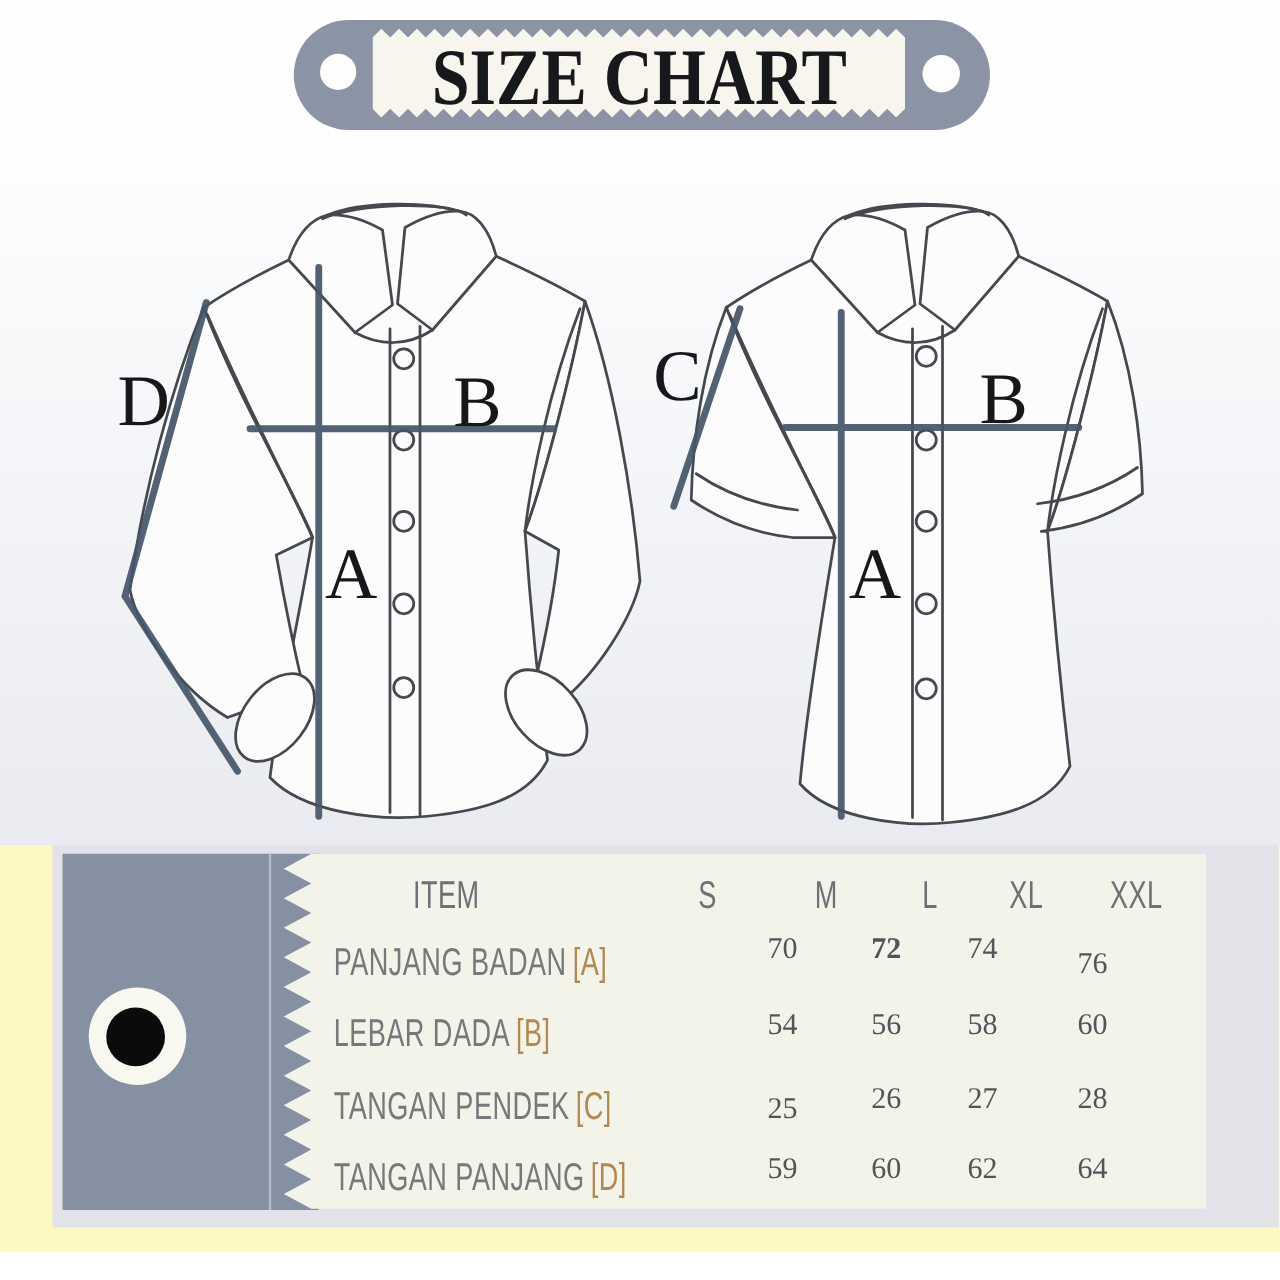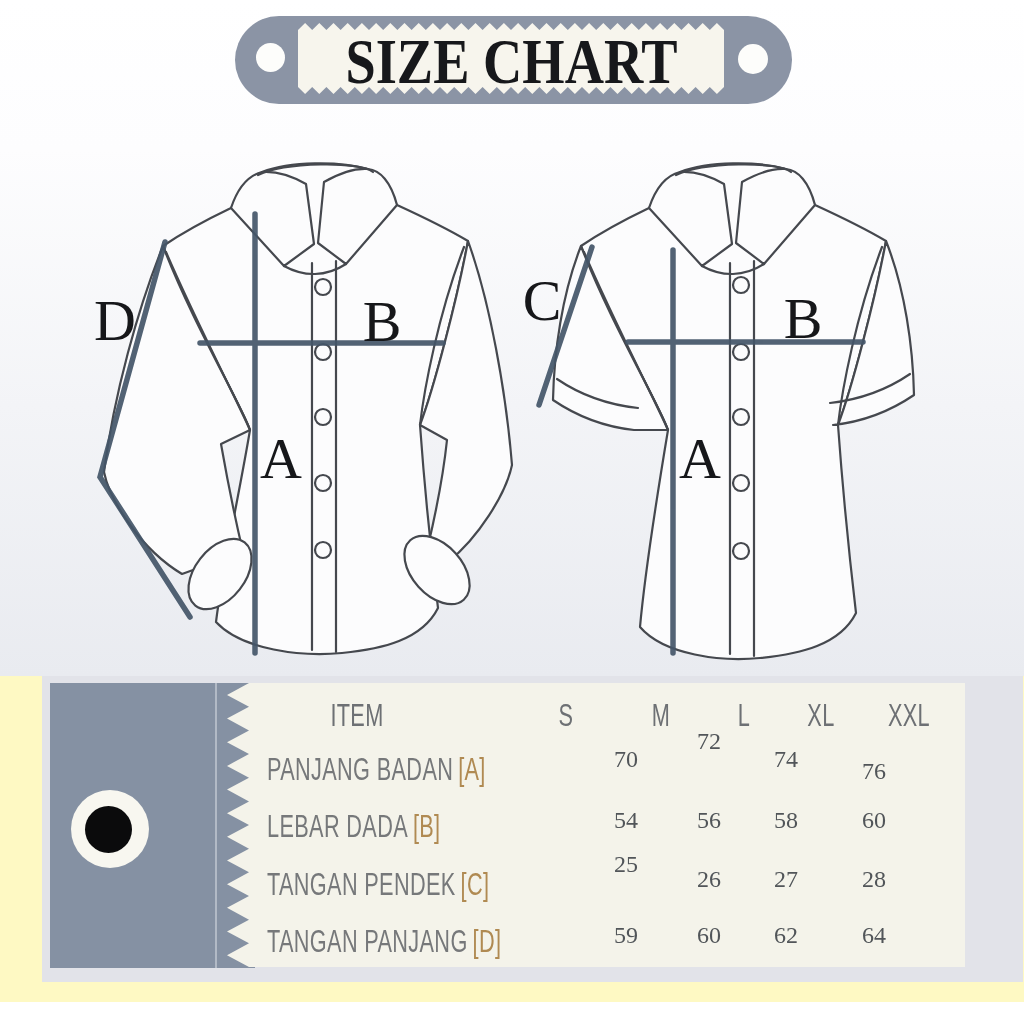--- a/index.html
+++ b/index.html
@@ -136,34 +136,34 @@
     <div class="cell cond hdr" style="left:265px;top:24px;">ITEM</div>
     <div class="cell cond hdr hS" style="top:24px;">S</div>
     <div class="cell cond hdr hM" style="top:24px;">M</div>
     <div class="cell cond hdr hL" style="top:24px;">L</div>
     <div class="cell cond hdr hXL" style="top:24px;">XL</div>
     <div class="cell cond hdr hXXL" style="top:24px;">XXL</div>
 
     <div class="cell cond rowlab" style="left:225px;top:78px;"><span>PANJANG BADAN</span><span class="code">[A]</span></div>
     <div class="cell val cS" style="top:66px;"></div>
     <div class="cell val cM" style="top:66px;">70</div>
-    <div class="cell val cL" style="top:48px;">72</div>
+    <div class="cell val cL" style="top:66px;font-weight:bold;">72</div>
     <div class="cell val cXL" style="top:66px;">74</div>
     <div class="cell val cXXL" style="top:66px;margin-top:12px;">76</div>
 
     <div class="cell cond rowlab" style="left:225px;top:135px;"><span>LEBAR DADA</span><span class="code">[B]</span></div>
     <div class="cell val cS" style="top:127px;"></div>
     <div class="cell val cM" style="top:127px;">54</div>
     <div class="cell val cL" style="top:127px;">56</div>
     <div class="cell val cXL" style="top:127px;">58</div>
     <div class="cell val cXXL" style="top:127px;">60</div>
 
     <div class="cell cond rowlab" style="left:225px;top:193px;"><span>TANGAN PENDEK</span><span class="code">[C]</span></div>
     <div class="cell val cS" style="top:186px;"></div>
-    <div class="cell val cM" style="top:171px;">25</div>
+    <div class="cell val cM" style="top:194px;">25</div>
     <div class="cell val cL" style="top:186px;">26</div>
     <div class="cell val cXL" style="top:186px;">27</div>
     <div class="cell val cXXL" style="top:186px;">28</div>
 
     <div class="cell cond rowlab" style="left:225px;top:250px;"><span>TANGAN PANJANG</span><span class="code">[D]</span></div>
     <div class="cell val cS" style="top:242px;"></div>
     <div class="cell val cM" style="top:242px;">59</div>
     <div class="cell val cL" style="top:242px;">60</div>
     <div class="cell val cXL" style="top:242px;">62</div>
     <div class="cell val cXXL" style="top:242px;">64</div>

